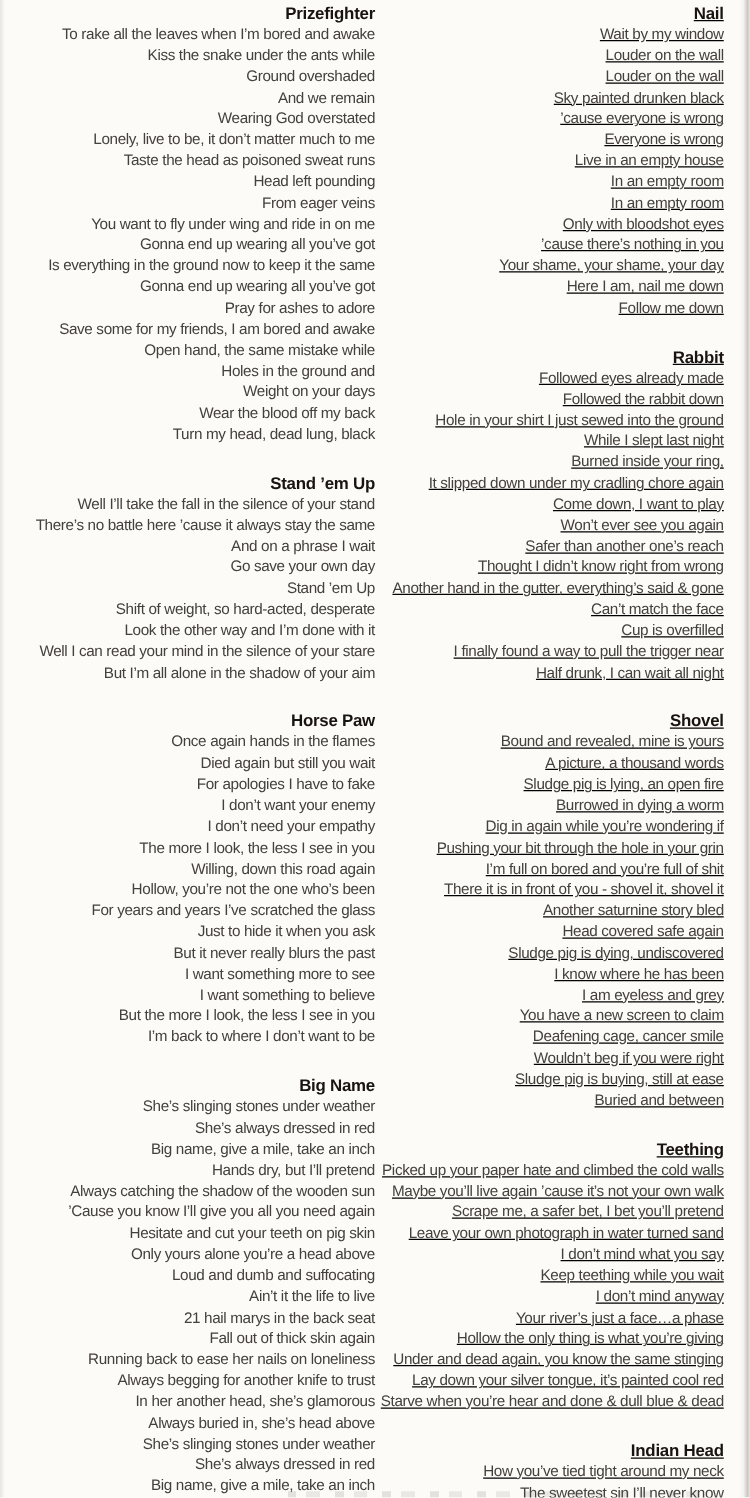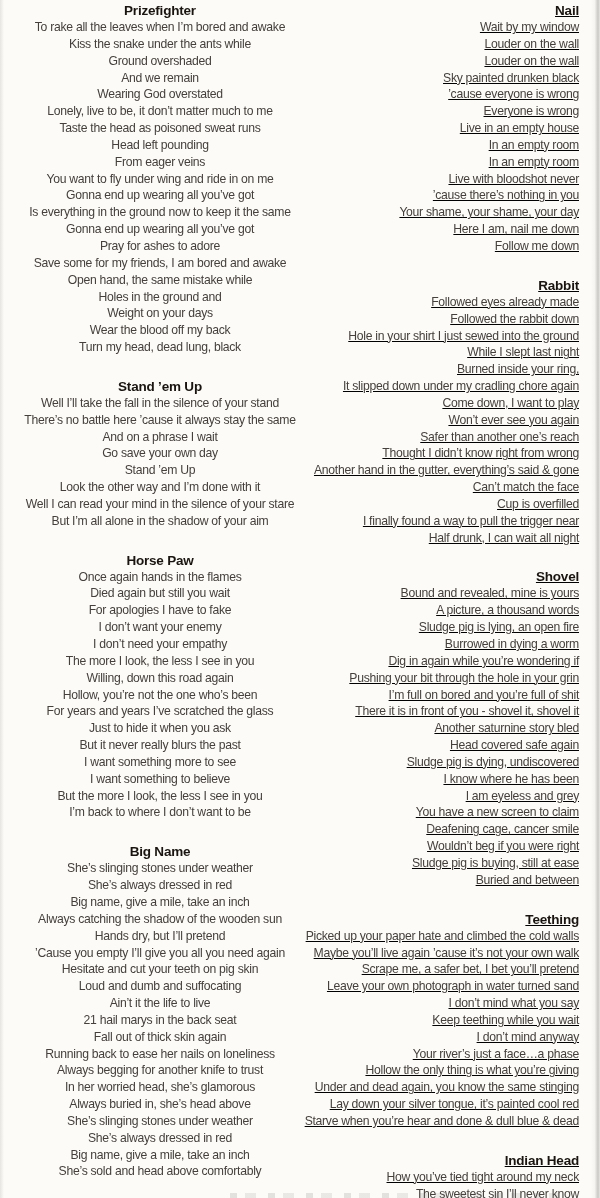--- a/index.html
+++ b/index.html
@@ -20,21 +20,21 @@
     display: flex;
     box-sizing: border-box;
     padding-top: 2px;
   }
   .col {
     width: 300px;
     box-sizing: border-box;
   }
   .col.left {
     padding-left: 20px;
-    text-align: center;
+    text-align: right;
   }
   .col.right {
     padding-right: 21px;
     text-align: right;
     text-decoration: underline;
   }
   .song + .song {
     margin-top: 22px;
   }
   .song-title {
@@ -113,20 +113,21 @@
         <div class="lyric-line">Wear the blood off my back</div>
         <div class="lyric-line">Turn my head, dead lung, black</div>
       </div>
       <div class="song">
         <div class="song-title">Stand ’em Up</div>
         <div class="lyric-line">Well I’ll take the fall in the silence of your stand</div>
         <div class="lyric-line">There’s no battle here ’cause it always stay the same</div>
         <div class="lyric-line">And on a phrase I wait</div>
         <div class="lyric-line">Go save your own day</div>
         <div class="lyric-line">Stand ’em Up</div>
+        <div class="lyric-line">Shift of weight, so hard-acted, desperate</div>
         <div class="lyric-line">Look the other way and I’m done with it</div>
         <div class="lyric-line">Well I can read your mind in the silence of your stare</div>
         <div class="lyric-line">But I’m all alone in the shadow of your aim</div>
       </div>
       <div class="song">
         <div class="song-title">Horse Paw</div>
         <div class="lyric-line">Once again hands in the flames</div>
         <div class="lyric-line">Died again but still you wait</div>
         <div class="lyric-line">For apologies I have to fake</div>
         <div class="lyric-line">I don’t want your enemy</div>
@@ -140,51 +141,52 @@
         <div class="lyric-line">I want something more to see</div>
         <div class="lyric-line">I want something to believe</div>
         <div class="lyric-line">But the more I look, the less I see in you</div>
         <div class="lyric-line">I’m back to where I don’t want to be</div>
       </div>
       <div class="song">
         <div class="song-title">Big Name</div>
         <div class="lyric-line">She’s slinging stones under weather</div>
         <div class="lyric-line">She’s always dressed in red</div>
         <div class="lyric-line">Big name, give a mile, take an inch</div>
+        <div class="lyric-line">Hands dry, but I’ll pretend</div>
         <div class="lyric-line">Always catching the shadow of the wooden sun</div>
-        <div class="lyric-line">Hands dry, but I’ll pretend</div>
-        <div class="lyric-line">’Cause you empty I’ll give you all you need again</div>
+        <div class="lyric-line">’Cause you know I’ll give you all you need again</div>
         <div class="lyric-line">Hesitate and cut your teeth on pig skin</div>
+        <div class="lyric-line">Only yours alone you’re a head above</div>
         <div class="lyric-line">Loud and dumb and suffocating</div>
         <div class="lyric-line">Ain’t it the life to live</div>
         <div class="lyric-line">21 hail marys in the back seat</div>
         <div class="lyric-line">Fall out of thick skin again</div>
         <div class="lyric-line">Running back to ease her nails on loneliness</div>
         <div class="lyric-line">Always begging for another knife to trust</div>
-        <div class="lyric-line">In her worried head, she’s glamorous</div>
+        <div class="lyric-line">In her another head, she’s glamorous</div>
         <div class="lyric-line">Always buried in, she’s head above</div>
         <div class="lyric-line">She’s slinging stones under weather</div>
         <div class="lyric-line">She’s always dressed in red</div>
         <div class="lyric-line">Big name, give a mile, take an inch</div>
         <div class="lyric-line">She’s sold and head above comfortably</div>
       </div>
     </div>
   <div class="col right" id="col-right">
       <div class="song">
         <div class="song-title">Nail</div>
         <div class="lyric-line">Wait by my window</div>
         <div class="lyric-line">Louder on the wall</div>
         <div class="lyric-line">Louder on the wall</div>
         <div class="lyric-line">Sky painted drunken black</div>
         <div class="lyric-line">’cause everyone is wrong</div>
         <div class="lyric-line">Everyone is wrong</div>
         <div class="lyric-line">Live in an empty house</div>
         <div class="lyric-line">In an empty room</div>
         <div class="lyric-line">In an empty room</div>
-        <div class="lyric-line">Live with bloodshot never</div>
+        <div class="lyric-line">Only with bloodshot eyes</div>
         <div class="lyric-line">’cause there’s nothing in you</div>
         <div class="lyric-line">Your shame, your shame, your day</div>
         <div class="lyric-line">Here I am, nail me down</div>
         <div class="lyric-line">Follow me down</div>
       </div>
       <div class="song">
         <div class="song-title">Rabbit</div>
         <div class="lyric-line">Followed eyes already made</div>
         <div class="lyric-line">Followed the rabbit down</div>
         <div class="lyric-line">Hole in your shirt I just sewed into the ground</div>

